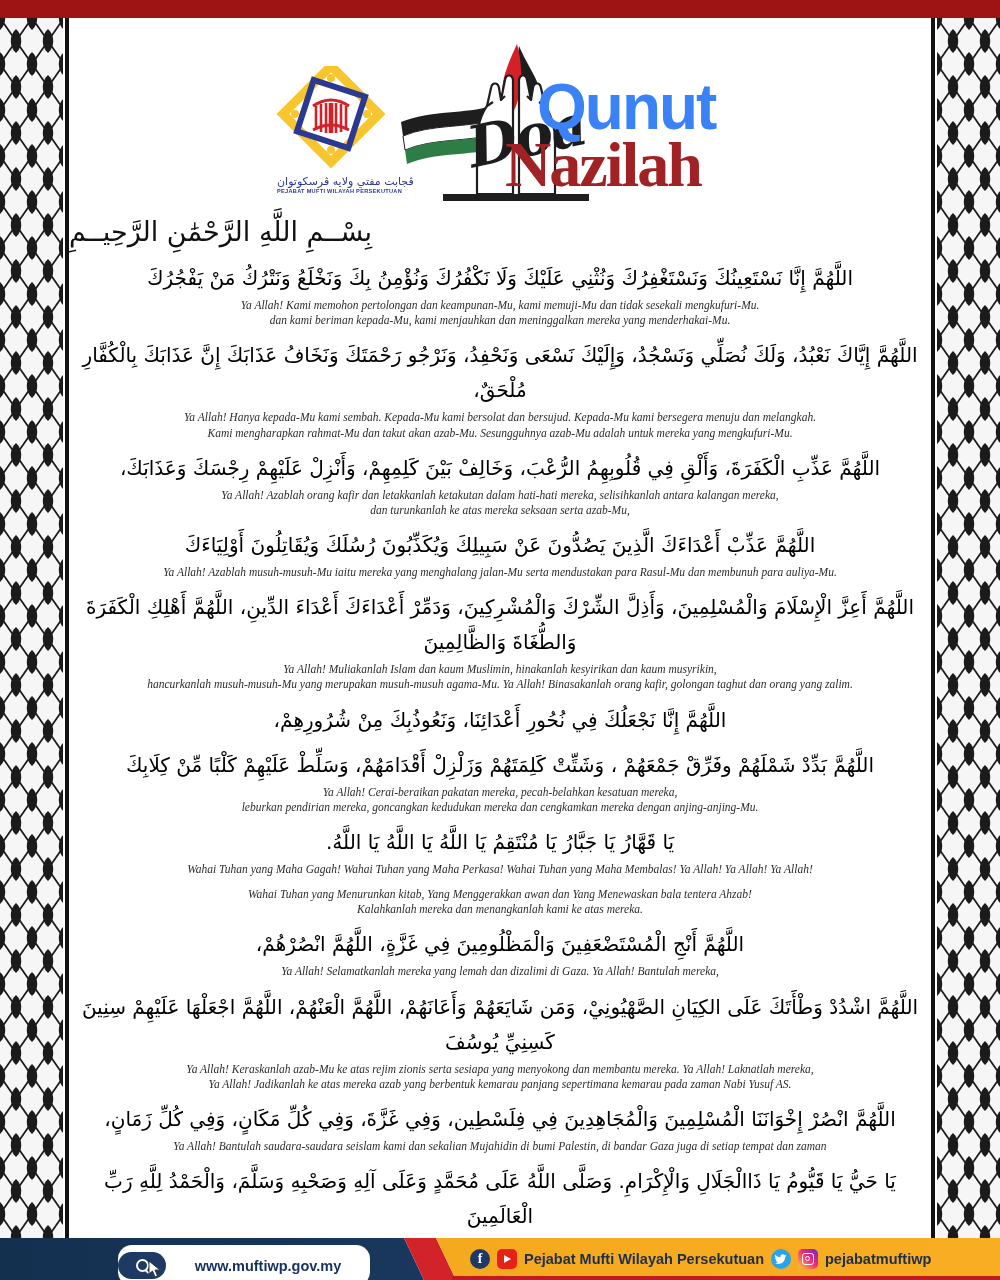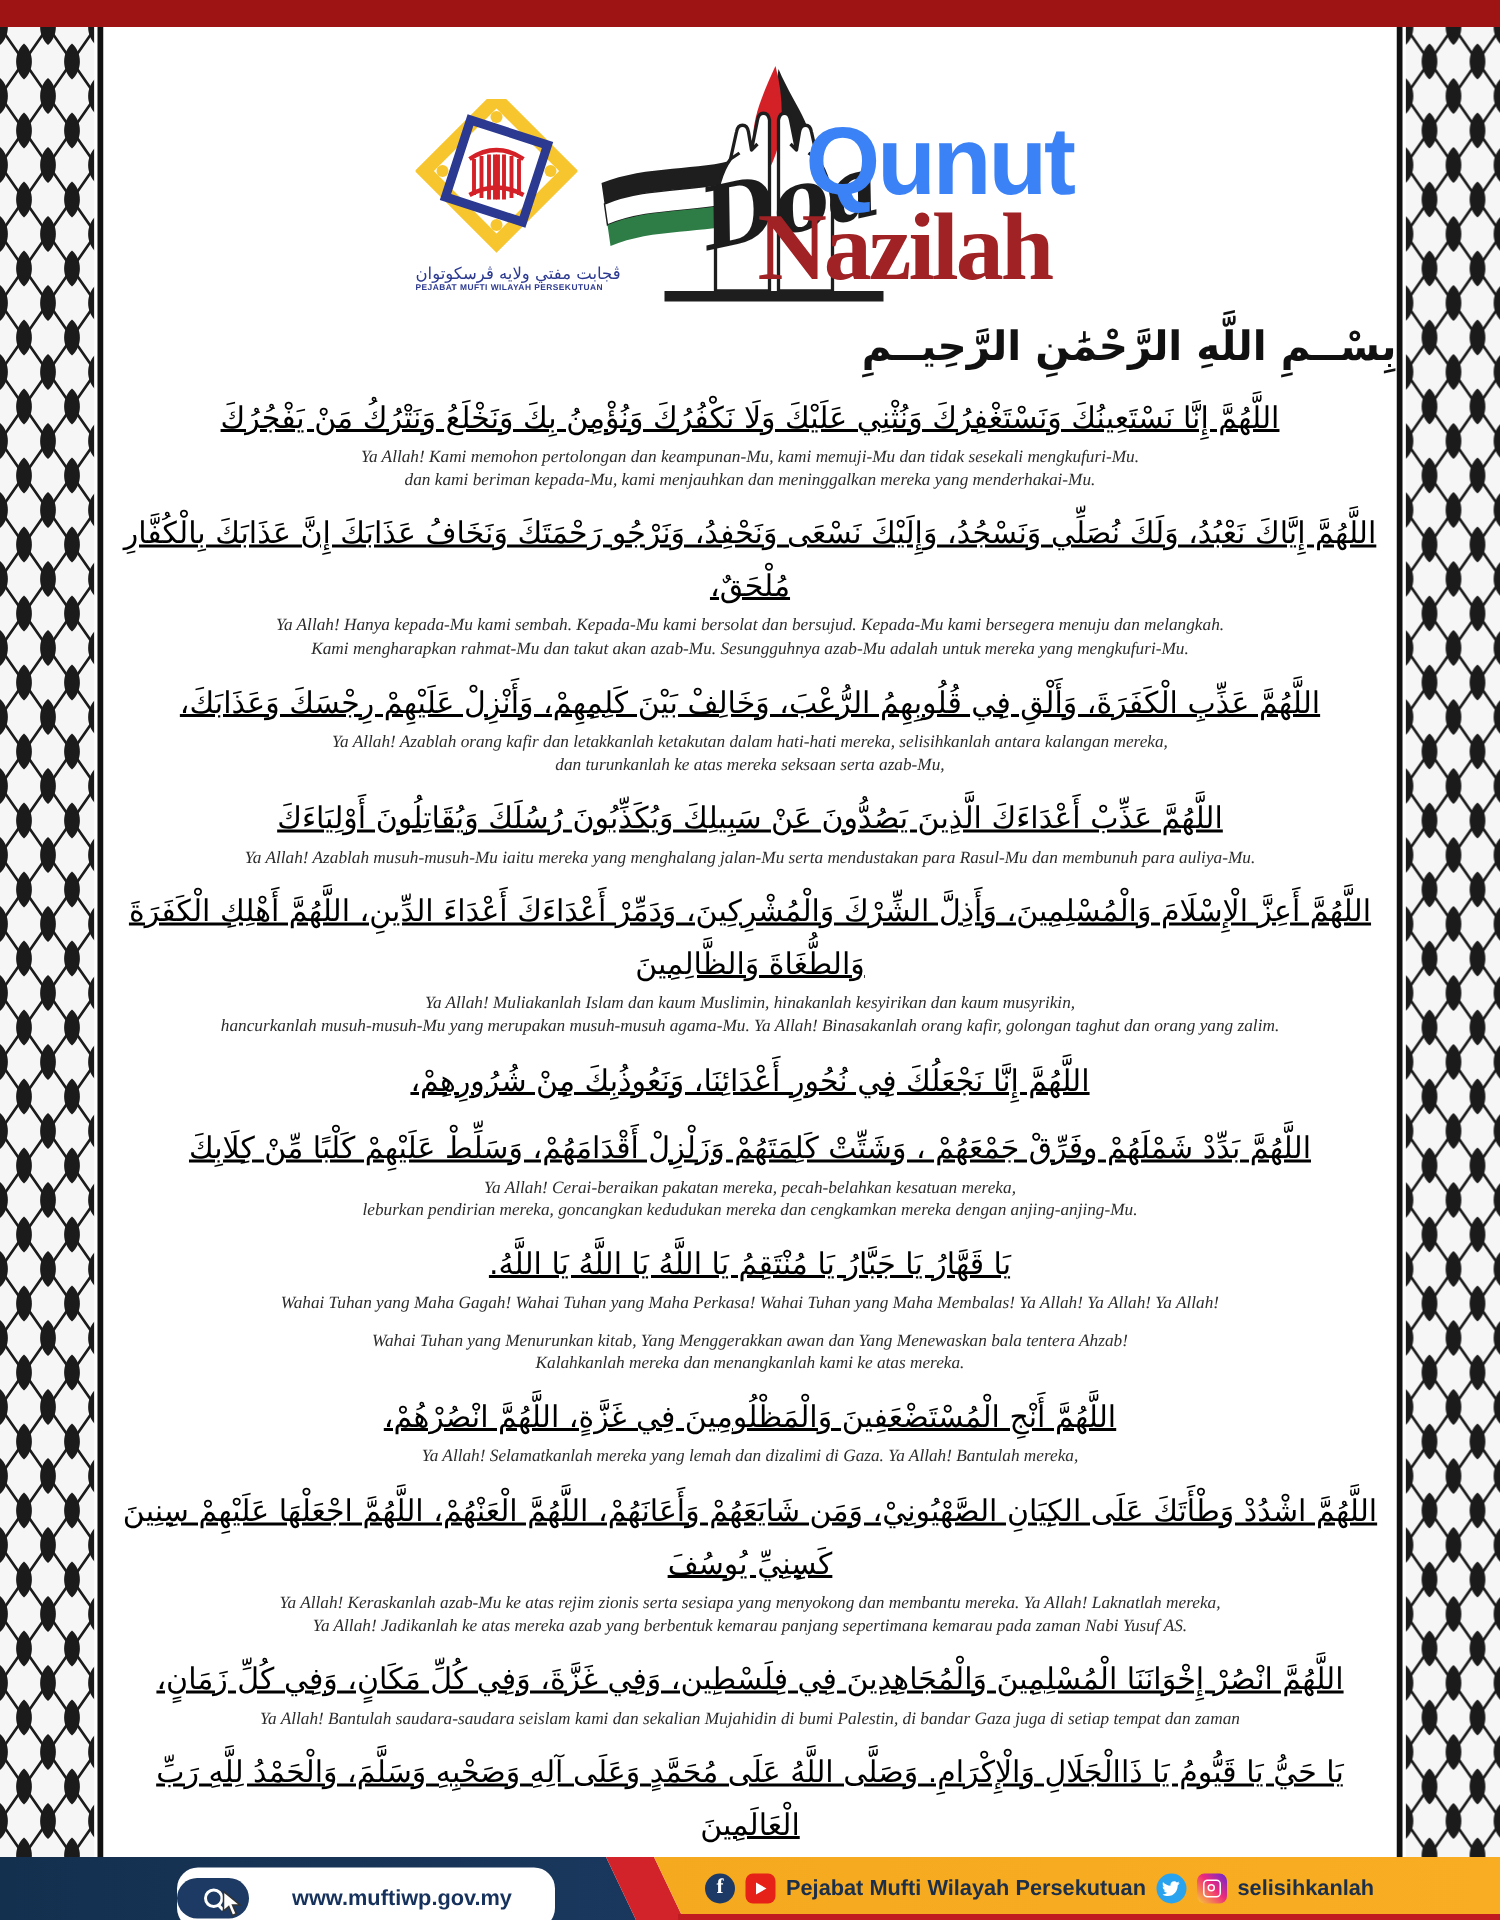--- a/index.html
+++ b/index.html
@@ -28,28 +28,28 @@
   .logo-caption{font-size:5.6px;font-weight:bold;color:#2b3990;letter-spacing:.3px;margin-top:1px;}
   .hands-wrap{position:absolute;left:312px;top:26px;width:270px;height:166px;}
   .t-doa{position:absolute;left:398px;top:84px;font-family:"DejaVu Serif",serif;font-style:italic;
          font-weight:bold;font-size:57px;color:#1c1c1c;transform:rotate(-12deg);letter-spacing:-2px;}
   .t-qunut{position:absolute;left:468px;top:52px;font-size:64px;font-weight:800;color:#3b82f6;
            letter-spacing:-2px;font-family:"Liberation Sans",sans-serif;}
   .t-nazilah{position:absolute;left:436px;top:110px;font-size:64px;font-weight:800;color:#a02225;
              letter-spacing:-2px;font-family:Liberation Serif, serif;}
 
   
-  .bismillah{ text-align:right;font-family:"DejaVu Sans",sans-serif;font-size:27px;color:#111;
-              margin:6px 0 14px 0;direction:rtl;font-weight:bold;}
+  .bismillah{ text-align:left;font-family:"DejaVu Sans",sans-serif;font-size:27px;color:#111;
+              margin:6px 0 14px 0;direction:rtl;}
 
   
   main{padding:0 12px;}
   .block{margin-bottom:10px;text-align:center;}
   .arabic{direction:rtl;font-family:"DejaVu Sans",sans-serif;font-size:20px;color:#000;
-          line-height:1.75;text-decoration:underline;}
+          line-height:1.75;}
   .malay{font-style:italic;font-size:11.5px;color:#2b2b2b;line-height:1.32;margin-top:2px;
          white-space:pre-line;font-family:Liberation Serif, serif;}
 
   
   footer{position:absolute;left:0;right:0;bottom:0;height:42px;}
   .f-navy,.f-red,.f-yellow{position:absolute;inset:0;}
   .f-navy{background:linear-gradient(90deg,#14304f,#1c3a63 60%);
           clip-path:polygon(0 0,404px 0,424px 100%,0 100%);}
   .f-red{background:#d2232a;clip-path:polygon(404px 0,436px 0,456px 100%,424px 100%);}
   .f-yellow{background:linear-gradient(90deg,#f2a61c,#f8ad22);
@@ -250,17 +250,17 @@
         </span>
       <span class="soc-label">Pejabat Mufti Wilayah Persekutuan</span>
       <span class="ic ic-tw">
         <svg width="12" height="10" viewBox="0 0 12 10">
           <path d="M11.5,1.2 C11,1.5 10.6,1.5 10.2,1.6 C10.7,1.3 11,0.9 11.2,0.4 C10.7,0.7 10.2,0.9 9.6,1 C9.1,0.5 8.5,0.2 7.8,0.2 C6.4,0.2 5.3,1.3 5.3,2.7 C5.3,2.9 5.3,3.1 5.4,3.2 C3.3,3.1 1.5,2.1 0.3,0.7 C0.1,1.1 0,1.5 0,1.9 C0,2.8 0.4,3.5 1.1,4 C0.7,4 0.3,3.9 0,3.7 C0,4.9 0.9,5.9 2,6.2 C1.8,6.3 1.5,6.3 1.3,6.3 C1.1,6.3 1,6.3 0.8,6.2 C1.1,7.2 2,7.9 3.1,7.9 C2.2,8.6 1.2,9 0,9 C1.1,9.7 2.3,10 3.6,10 C7.8,10 10.1,6.4 10.1,3.3 C10.1,3.2 10.1,3.1 10.1,3 C10.7,2.5 11.2,1.9 11.5,1.2 Z" fill="#fff"></path>
         </svg>
       </span>
       <span class="ic ic-ig">
           <span class="ig-cam"></span>
         </span>
-      <span class="soc-label">selisihkanlah</span>
+      <span class="soc-label">pejabatmuftiwp</span>
     </div>
   </footer>
 
 </div>
 
 </body></html>

